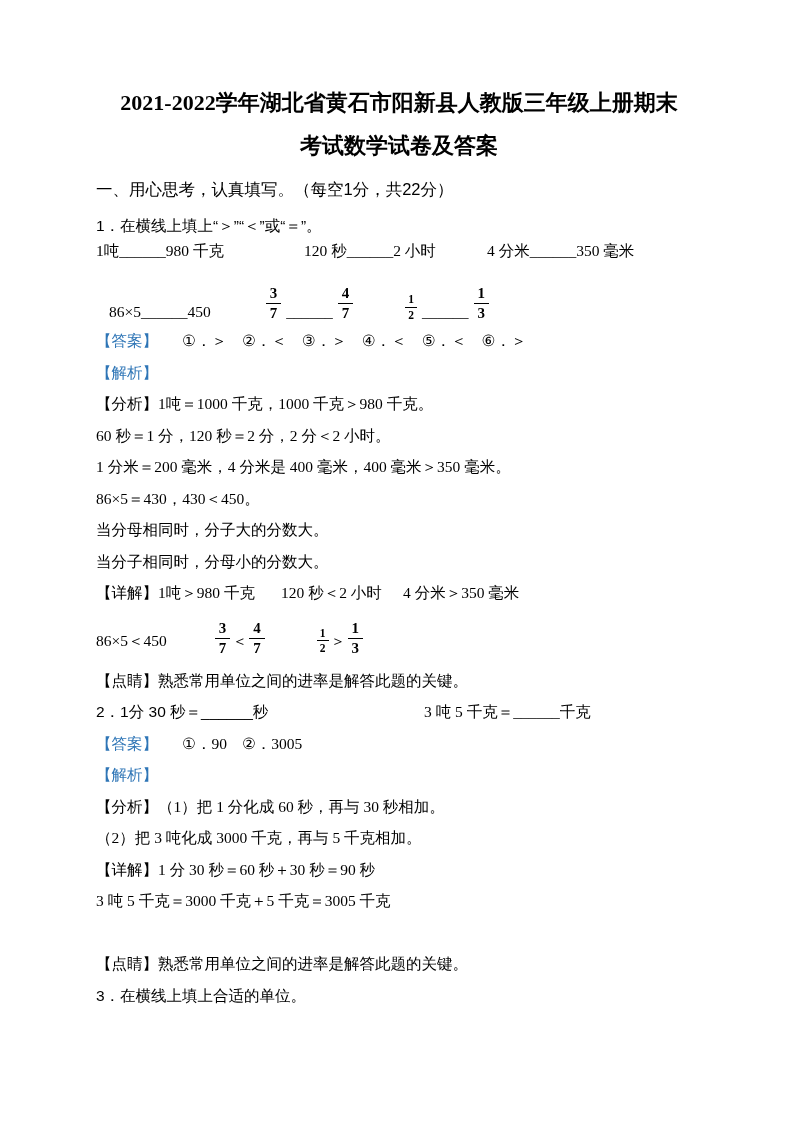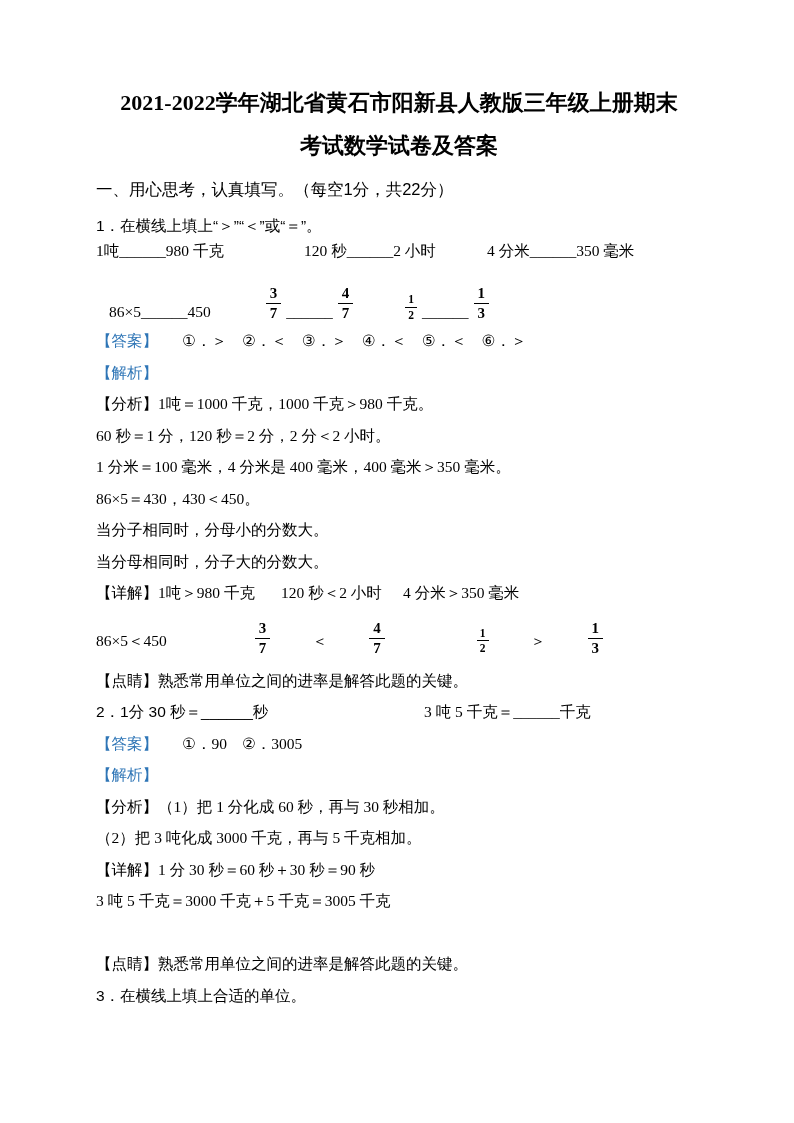--- a/index.html
+++ b/index.html
@@ -12,21 +12,21 @@
   .title { font-weight:bold; font-size:22px; line-height:26px; text-align:center; margin:0 0 17px 0;
            font-family:"Liberation Serif","DejaVu Serif",serif; }
   .title.second { margin-bottom:20px; }
   .sec-head { font-family:"Liberation Sans","DejaVu Sans",sans-serif; font-weight:normal;
               font-size:16.5px; line-height:20px; margin:0 0 17px 0; }
   .ln { margin:0 0 12.5px 0; line-height:19px; }
   .sans { font-family:"Liberation Sans","DejaVu Sans",sans-serif; }
   .blue { color:var(--label-blue, #2E75B6); }
   .cmp-row { display:grid; grid-template-columns:208px 183px auto; margin:0 0 13px 0; line-height:19px; }
   .frac-row { display:flex; align-items:flex-end; margin:0 0 10px 0; height:48px; }
-  .dfrac-row { display:flex; align-items:center; margin:3px 0 10px 0; height:46px;gap:40px; }
+  .dfrac-row { display:flex; align-items:center; margin:3px 0 10px 0; height:46px; }
   .frac { display:inline-flex; flex-direction:column; align-items:center;
           font-weight:bold; line-height:1; }
   .frac .num { border-bottom:1.6px solid #000; padding:1px 4px 2px 4px; }
   .frac .den { padding-top:2px; }
   .frac.big { font-size:15px; }
   .frac.sm  { font-size:11.5px; }
   .frac.sm .num { padding:1px 3px 1px 3px; border-bottom-width:1.3px; }
   .blankline { letter-spacing:0;font-style:italic; }
   .ans-row { display:flex; align-items:flex-end; margin:0 0 12.5px 0; line-height:19px; }
   .ans-row .lbl { margin-right:24px; }
@@ -84,24 +84,24 @@
     <span class="itm">③．＞</span>
     <span class="itm">④．＜</span>
     <span class="itm">⑤．＜</span>
     <span class="itm">⑥．＞</span>
   </div>
 
   <p class="ln blue">【解析】</p>
 
   <p class="ln">【分析】1吨＝1000 千克，1000 千克＞980 千克。</p>
   <p class="ln">60 秒＝1 分，120 秒＝2 分，2 分＜2 小时。</p>
-  <p class="ln">1 分米＝100 毫米，4 分米是 400 毫米，400 毫米＞350 毫米。</p>
+  <p class="ln">1 分米＝200 毫米，4 分米是 400 毫米，400 毫米＞350 毫米。</p>
   <p class="ln">86×5＝430，430＜450。</p>
+  <p class="ln">当分母相同时，分子大的分数大。</p>
   <p class="ln">当分子相同时，分母小的分数大。</p>
-  <p class="ln">当分母相同时，分子大的分数大。</p>
 
   <div class="det-row">
     <span>【详解】1吨＞980 千克</span>
     <span>120 秒＜2 小时</span>
     <span>4 分米＞350 毫米</span>
   </div>
 
   <div class="dfrac-row">
     <span style="position:relative; top:4px;">86×5＜450</span>
     <span class="frac big" style="margin-left:48px;">

